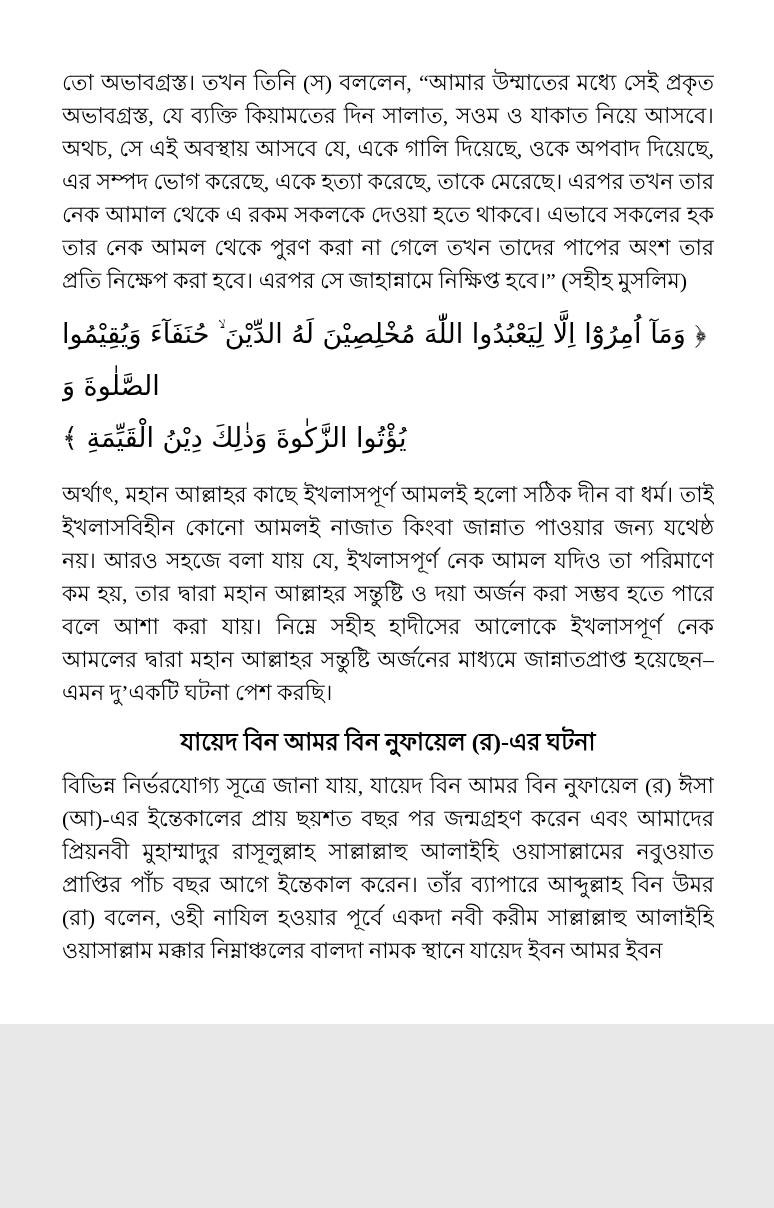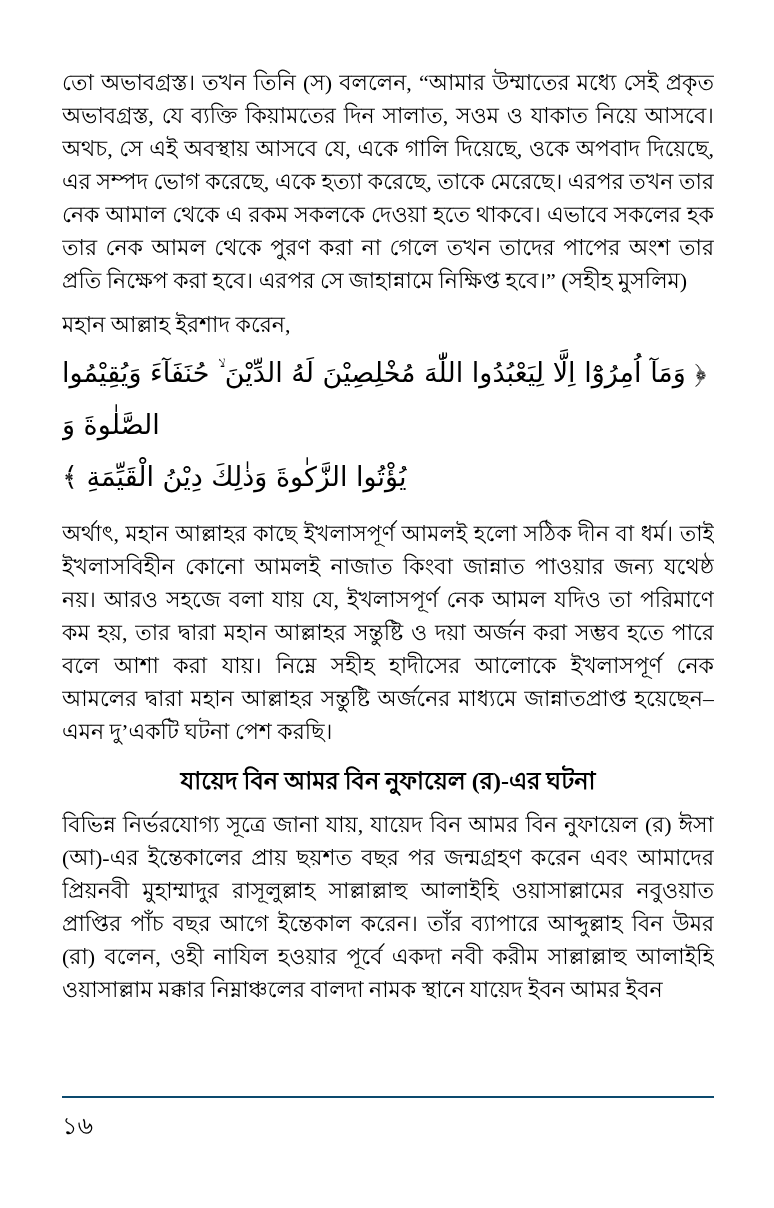--- a/index.html
+++ b/index.html
@@ -3,21 +3,21 @@
 <meta charset="utf-8">
 <style>
   html, body {
     margin: 0;
     padding: 0;
     background: #e8e8e8;
   }
   .page {
     position: relative;
     width: 774px;
-    height: 1208px;
+    height: 1024px;
     margin: 0 auto;
     background: #ffffff;
     color: #000000;
     font-family: "Liberation Serif", "DejaVu Serif", serif;
     overflow: hidden;
   }
   .content {
     position: absolute;
     left: 62px;
     right: 60px;
@@ -73,21 +73,20 @@
 </head>
 <body>
 
 <div class="page">
 
   <div class="content">
 
     <p class="body">তো অভাবগ্রস্ত। তখন তিনি (স) বললেন, “আমার উম্মাতের মধ্যে সেই প্রকৃত অভাবগ্রস্ত, যে ব্যক্তি কিয়ামতের দিন সালাত, সওম ও যাকাত নিয়ে আসবে। অথচ, সে এই অবস্থায় আসবে যে, একে গালি দিয়েছে, ওকে অপবাদ দিয়েছে, এর সম্পদ ভোগ করেছে, একে হত্যা করেছে, তাকে মেরেছে। এরপর তখন তার নেক আমাল থেকে এ রকম সকলকে দেওয়া হতে থাকবে। এভাবে সকলের হক তার নেক আমল থেকে পুরণ করা না গেলে তখন তাদের পাপের অংশ তার প্রতি নিক্ষেপ করা হবে। এরপর সে জাহান্নামে নিক্ষিপ্ত হবে।” (সহীহ মুসলিম)</p>
 
 
-    <p class="body tight">মহান আল্লাহ ইরশাদ করেন,</p>
 
     <div class="arabic-verse">
       <span class="arabic-line">﴿ وَمَآ اُمِرُوْٓا اِلَّا لِيَعْبُدُوا اللّٰهَ مُخْلِصِيْنَ لَهُ الدِّيْنَ ۙ حُنَفَآءَ وَيُقِيْمُوا الصَّلٰوةَ وَ</span>
       <span class="arabic-line">يُؤْتُوا الزَّكٰوةَ وَذٰلِكَ دِيْنُ الْقَيِّمَةِ ﴾</span>
     </div>
 
 
     <p class="body">অর্থাৎ, মহান আল্লাহর কাছে ইখলাসপূর্ণ আমলই হলো সঠিক দীন বা ধর্ম। তাই ইখলাসবিহীন কোনো আমলই নাজাত কিংবা জান্নাত পাওয়ার জন্য যথেষ্ঠ নয়। আরও সহজে বলা যায় যে, ইখলাসপূর্ণ নেক আমল যদিও তা পরিমাণে কম হয়, তার দ্বারা মহান আল্লাহর সন্তুষ্টি ও দয়া অর্জন করা সম্ভব হতে পারে বলে আশা করা যায়। নিম্নে সহীহ হাদীসের আলোকে ইখলাসপূর্ণ নেক আমলের দ্বারা মহান আল্লাহর সন্তুষ্টি অর্জনের মাধ্যমে জান্নাতপ্রাপ্ত হয়েছেন– এমন দু’একটি ঘটনা পেশ করছি।</p>
 
     <h2 class="section-heading">যায়েদ বিন আমর বিন নুফায়েল (র)-এর ঘটনা</h2>

